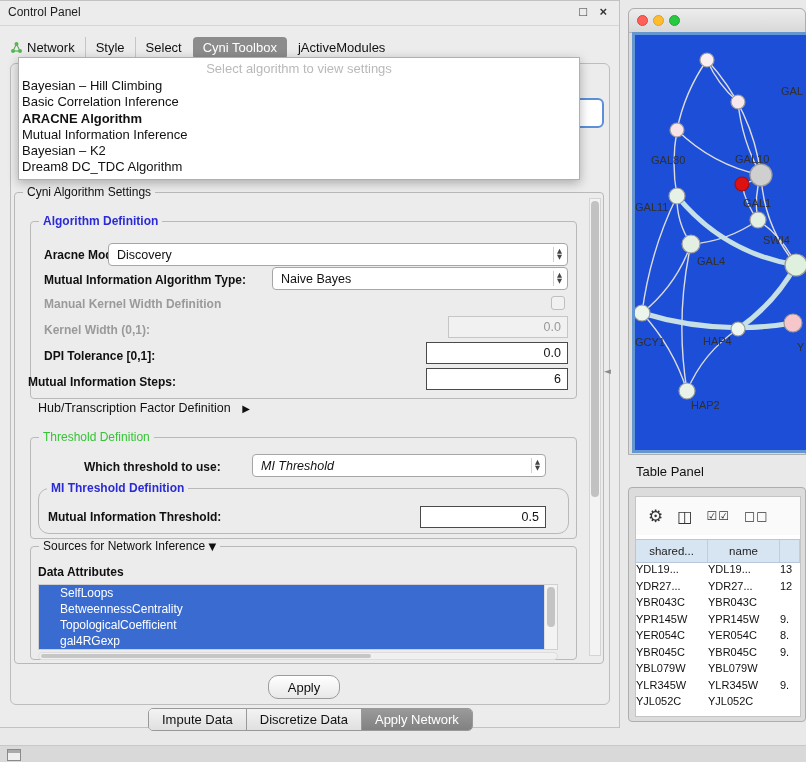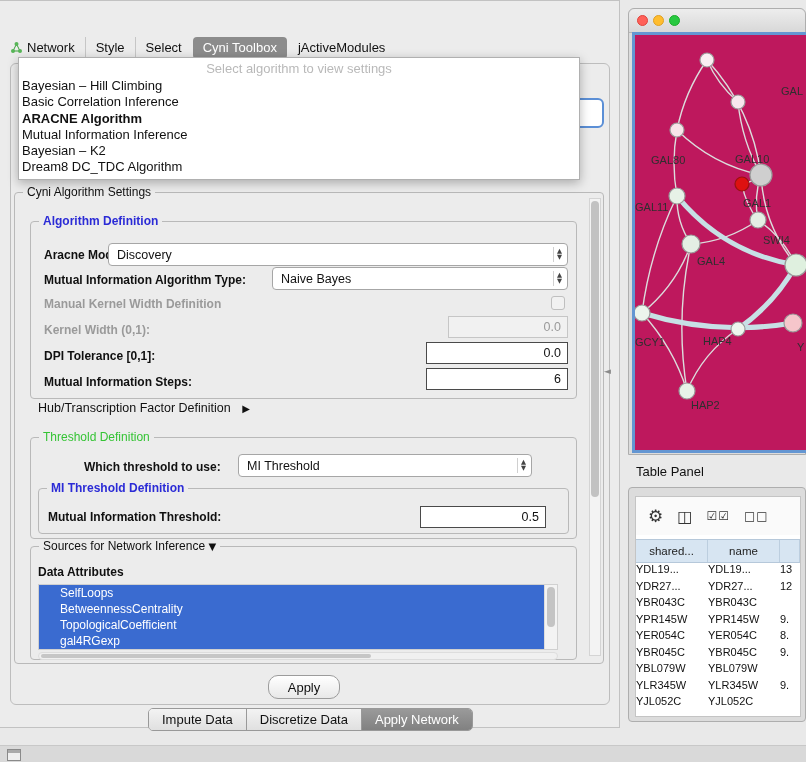--- a/index.html
+++ b/index.html
@@ -74,21 +74,21 @@
 
   .split-handle{left:604px;top:366px;font-size:9px;color:#8a8a8a;font-family:"DejaVu Sans",sans-serif;}
 
   
   .net-win{left:628px;top:8px;width:178px;height:447px;background:#dcdcdc;border:1px solid #aeaeae;border-radius:6px 6px 0 0;box-sizing:border-box;}
   .net-titlebar{position:absolute;left:0;top:0;right:0;height:23px;background:linear-gradient(#ededed,#d8d8d8);border-bottom:1px solid #b6b6b6;border-radius:6px 6px 0 0;}
   .mac{position:absolute;top:6px;width:11px;height:11px;border-radius:50%;box-sizing:border-box;}
   .mac.red{left:8px;background:#ff6159;border:1px solid #e0443c;}
   .mac.yellow{left:24px;background:#ffbd2e;border:1px solid #dfa024;}
   .mac.green{left:40px;background:#28c941;border:1px solid #1dad2b;}
-  .net-canvas{position:absolute;left:3px;top:23px;width:175px;height:421px;border:3px solid #6496d2;border-right:none;background:#be185d;box-sizing:border-box;overflow:hidden;}
+  .net-canvas{position:absolute;left:3px;top:23px;width:175px;height:421px;border:3px solid #6496d2;border-right:none;background:#1d4ed8;box-sizing:border-box;overflow:hidden;}
 
   
   .tp-label{left:636px;top:464px;font-size:13px;color:#111;}
   .tbl-win{left:628px;top:487px;width:178px;height:235px;background:#dcdcdc;border:1px solid #aeaeae;border-radius:4px;box-sizing:border-box;}
   .tbl-inner{position:absolute;left:6px;top:8px;width:166px;height:221px;background:#fff;border:1px solid #c4c4c4;box-sizing:border-box;}
   .tbl-toolbar{position:absolute;left:0;top:0;right:0;height:38px;display:flex;align-items:center;gap:14px;padding-left:12px;background:#fafafa;}
   .tbar-ico{font-family:"DejaVu Sans",sans-serif;color:#343434;}
   .tbl-header{position:absolute;left:0;top:42px;right:0;height:22px;background:#d7e5f2;border-top:1px solid #b6c8da;border-bottom:1px solid #b6c8da;display:grid;grid-template-columns:72px 72px 1fr;}
   .th{font-size:11.5px;color:#222;display:flex;align-items:center;justify-content:center;border-right:1px solid #bccedf;overflow:hidden;}
   .tbl-rows{position:absolute;left:0;top:64px;right:0;bottom:0;overflow:hidden;}
@@ -99,20 +99,25 @@
   .bottom-band{left:0;top:745px;width:806px;height:17px;background:#d9d9d9;border-top:1px solid #c8c8c8;box-sizing:border-box;}
   .dock-ico{position:absolute;left:7px;top:3px;width:12px;height:10px;border:1px solid #8a8a8a;background:#efefef;}
   .dock-ico:before{content:"";position:absolute;left:0;top:0;right:0;height:3px;background:#aaa;}
 </style>
 </head>
 <body>
 
 <div class="page">
 
   <div class="abs cp">
+    <div class="cp-titlebar">
+      <span class="cp-title">Control Panel</span>
+      <span class="win-ico ico-float">□</span>
+      <span class="win-ico ico-close">×</span>
+    </div>
 
     <div class="top-tabs">
       <span class="tab">
         <svg width="13" height="13" viewBox="0 0 13 13">
             <line x1="3" y1="10" x2="6.5" y2="3" stroke="#3aa23a" stroke-width="1"></line>
             <line x1="6.5" y1="3" x2="10" y2="10" stroke="#3aa23a" stroke-width="1"></line>
             <line x1="3" y1="10" x2="10" y2="10" stroke="#3aa23a" stroke-width="1"></line>
             <circle cx="3" cy="10" r="2" fill="#57b557"></circle>
             <circle cx="6.5" cy="3" r="2" fill="#57b557"></circle>
             <circle cx="10" cy="10" r="2" fill="#57b557"></circle>
@@ -165,42 +170,42 @@
     <span class="lbl dis" style="left:44px;top:296px;">Manual Kernel Width Definition</span>
     <div class="checkbox" style="left:551px;top:295px;"></div>
     <span class="lbl dis" style="left:44px;top:322px;">Kernel Width (0,1):</span>
     <div class="field dis" style="left:448px;top:315px;width:120px;height:22px;">
         <span>0.0</span>
       </div>
     <span class="lbl" style="left:44px;top:348px;">DPI Tolerance [0,1]:</span>
     <div class="field" style="left:426px;top:341px;width:142px;height:22px;">
         <span>0.0</span>
       </div>
-    <span class="lbl" style="left:44px;top:374px;">Mutual Information Steps:</span>
+    <span class="lbl" style="left:28px;top:374px;">Mutual Information Steps:</span>
     <div class="field" style="left:426px;top:367px;width:142px;height:22px;">
         <span>6</span>
       </div>
 
     <span class="lbl plain" style="left:38px;top:400px;">
       <span>Hub/Transcription Factor Definition</span>
       <span class="tri" style="margin-left:8px;">▶</span>
     </span>
 
     <div class="abs tbox" style="left:30px;top:436px;width:545px;height:100px;">
       <span class="tbox-title t-green">Threshold Definition</span>
     </div>
     <span class="lbl" style="left:84px;top:459px;">Which threshold to use:</span>
-    <div class="combo" style="left:238px;top:453px;width:294px;height:23px;">
+    <div class="combo" style="left:252px;top:453px;width:294px;height:23px;font-style:italic;">
       <span>MI Threshold</span>
       <span class="stepper">
           <span>▲</span>
           <span>▼</span>
         </span>
     </div>
-    <div class="abs tbox" style="left:38px;top:487px;width:529px;height:44px;">
+    <div class="abs tbox" style="left:38px;top:487px;width:529px;height:44px;border-radius:11px;">
       <span class="tbox-title t-blue">MI Threshold Definition</span>
     </div>
     <span class="lbl" style="left:48px;top:509px;">Mutual Information Threshold:</span>
     <div class="field" style="left:420px;top:505px;width:126px;height:22px;">
         <span>0.5</span>
       </div>
 
     <div class="abs tbox" style="left:30px;top:545px;width:545px;height:112px;">
       <span class="tbox-title" style="font-weight:normal;">
         <span>Sources for Network Inference</span>

